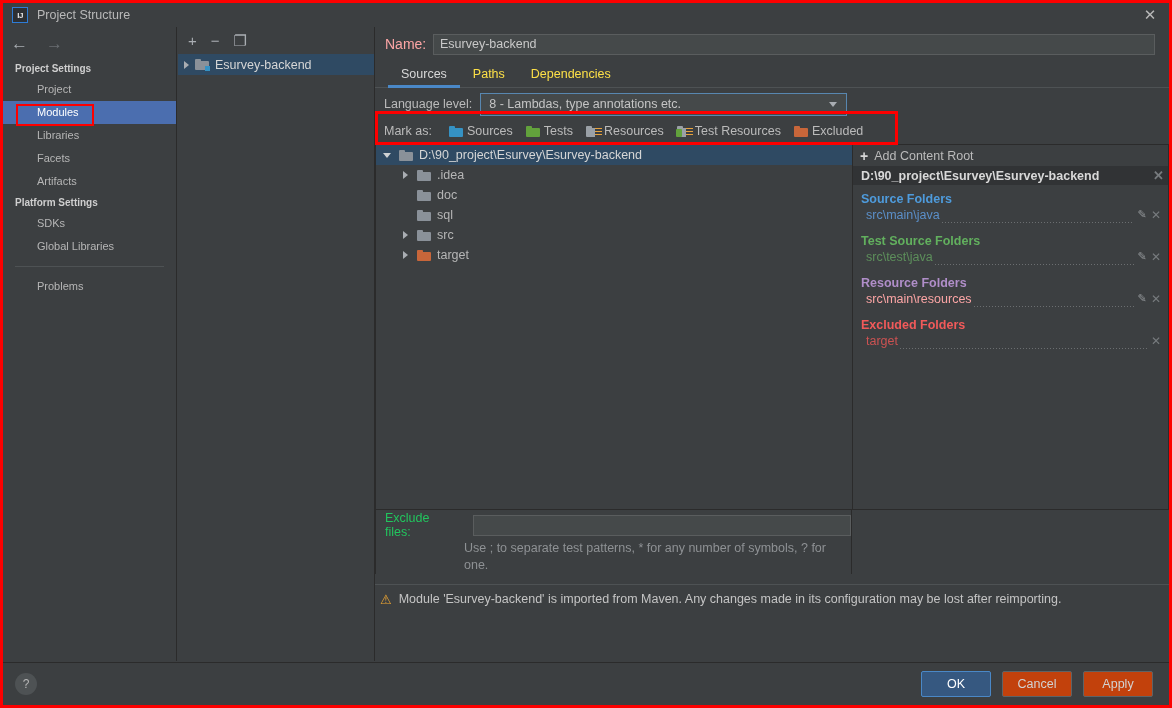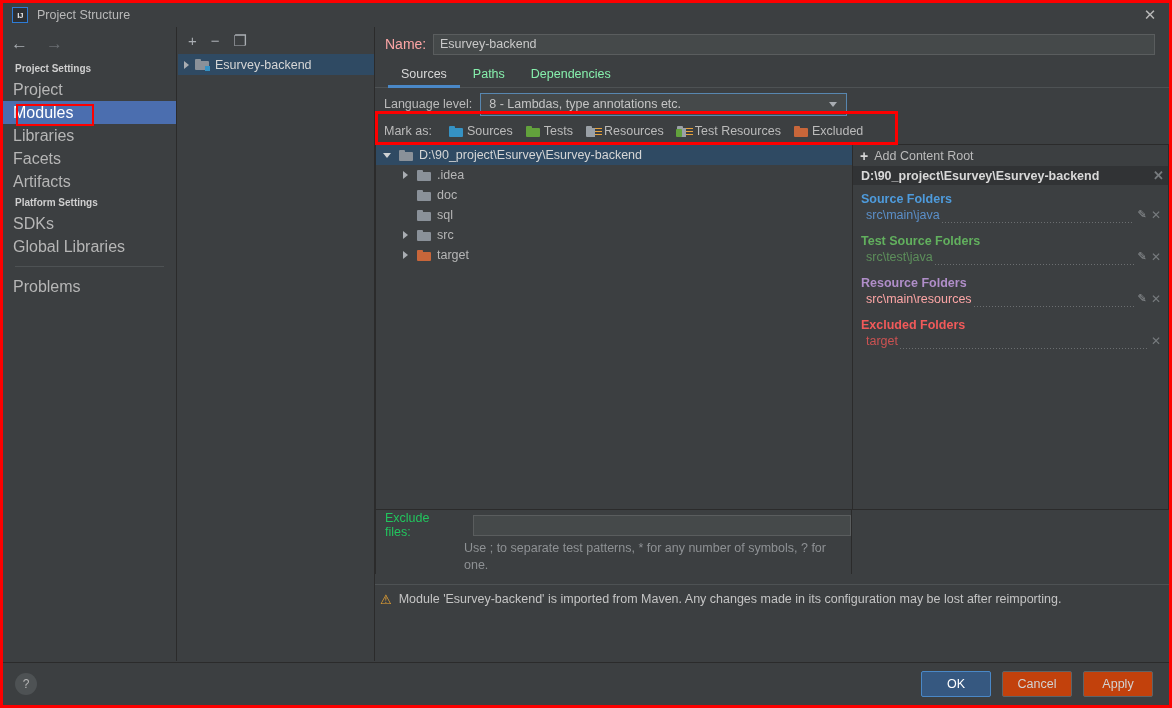--- a/index.html
+++ b/index.html
@@ -51,22 +51,22 @@
     border-right: 1px solid #2b2b2b;
   }
   .nav-arrows { height: 32px; display: flex; align-items: center; padding-left: 8px; gap: 18px; }
   .nav-arrow { font-size: 17px; color: #a9adb2; line-height: 1; }
   .nav-arrow.disabled { color: #6a6e72; }
   .group-title {
     font-size: 10px; font-weight: bold; color: #cfcfcf;
     padding: 4px 0 4px 12px;
   }
   .nav-item {
-    font-size: 16px; color: #b6b6b6;
-    padding: 4px 0 4px 10px; height: 23px; line-height: 15px;
+    font-size: 11px; color: #b6b6b6;
+    padding: 4px 0 4px 34px; height: 23px; line-height: 15px;
   }
   .nav-item.selected { background: #4b6eaf; color: #ffffff; }
   .sb-divider { height: 1px; background: #4e5254; margin: 8px 12px 8px 12px; }
 
   
   .ann-modules {
     position: absolute; left: 16px; top: 104px; width: 78px; height: 22px;
     border: 2px solid #fd0000; z-index: 80; pointer-events: none;
   }
 
@@ -112,21 +112,21 @@
     position: absolute; left: 375px; top: 27px; width: 794px; height: 634px;
     background: #3c3f41;
   }
   .name-row { display: flex; align-items: center; height: 34px; padding: 0 14px 0 10px; }
   .name-label { width: 48px; font-size: 14px; color: #fca5a5; }
   .name-input {
     flex: 1; height: 21px; background: #45494a; border: 1px solid #5a5d5e;
     color: #c9c9c9; font-size: 12.5px; padding: 0 6px; line-height: 19px;
   }
   .tabs { display: flex; align-items: flex-end; height: 27px; padding-left: 13px; gap: 0; border-bottom: 1px solid #4e5254; }
-  .tab { font-size: 12.5px; color: #86efac; padding: 0 13px 6px 13px; position: relative; }
+  .tab { font-size: 12.5px; color: #fde047; padding: 0 13px 6px 13px; position: relative; }
   .tab.active { color: #d8d8d8; }
   .tab.active:after {
     content: ""; position: absolute; left: 0; right: 0; bottom: -1px; height: 3px; background: #4a88c7;
   }
 
   .lang-row { display: flex; align-items: center; height: 32px; padding-left: 9px; gap: 8px; }
   .lang-label { font-size: 12.5px; color: #bbbbbb; }
   .lang-select {
     width: 367px; height: 23px; background: #45494a; border: 1px solid #5887b0;
     display: flex; align-items: center; padding: 0 4px 0 8px;

